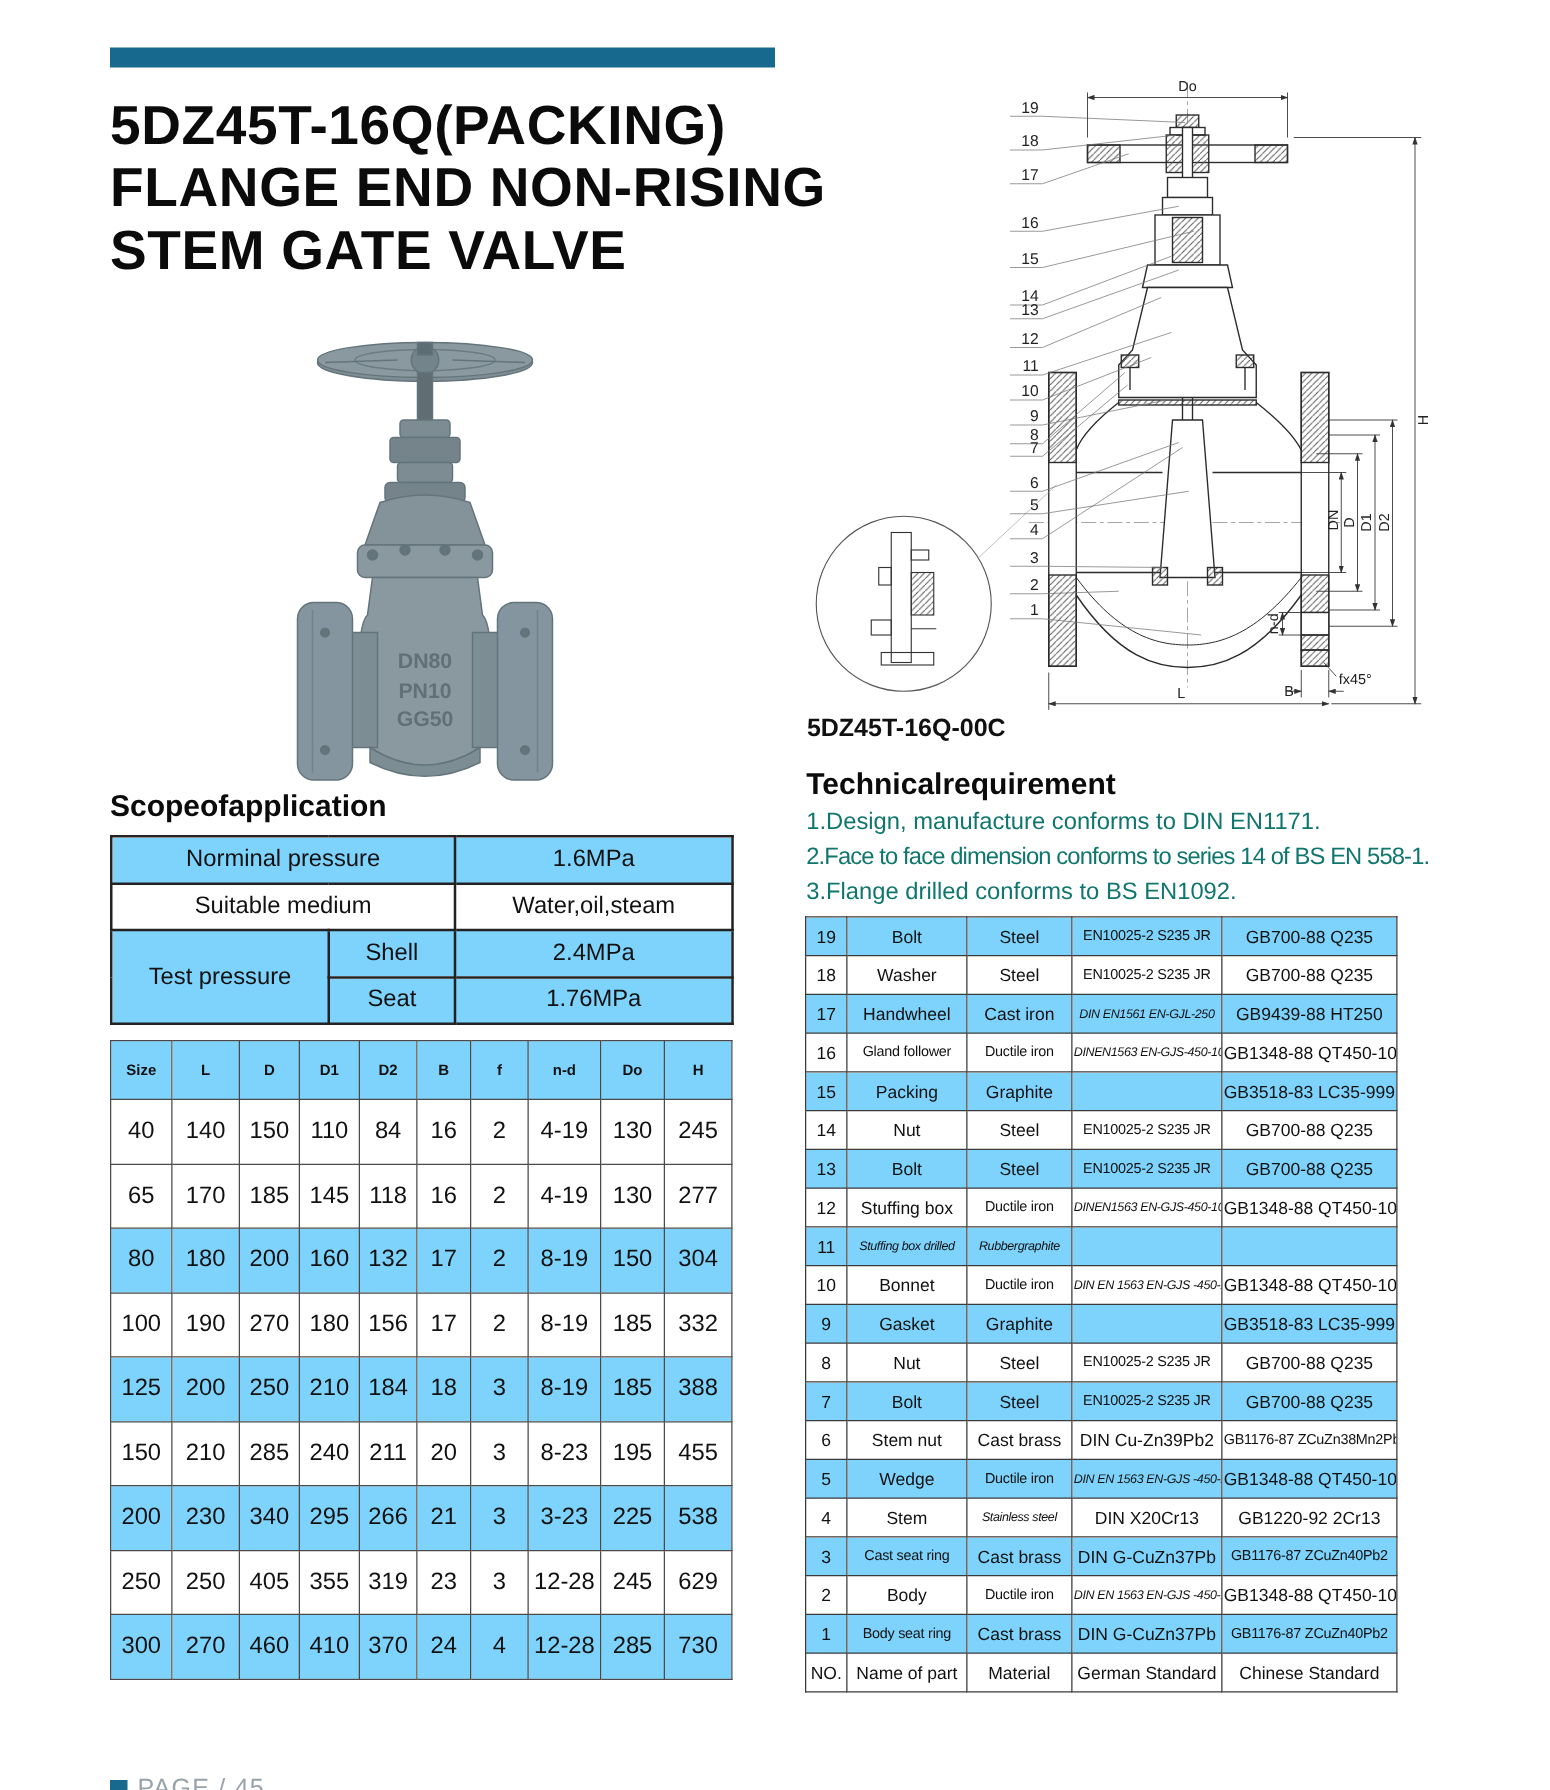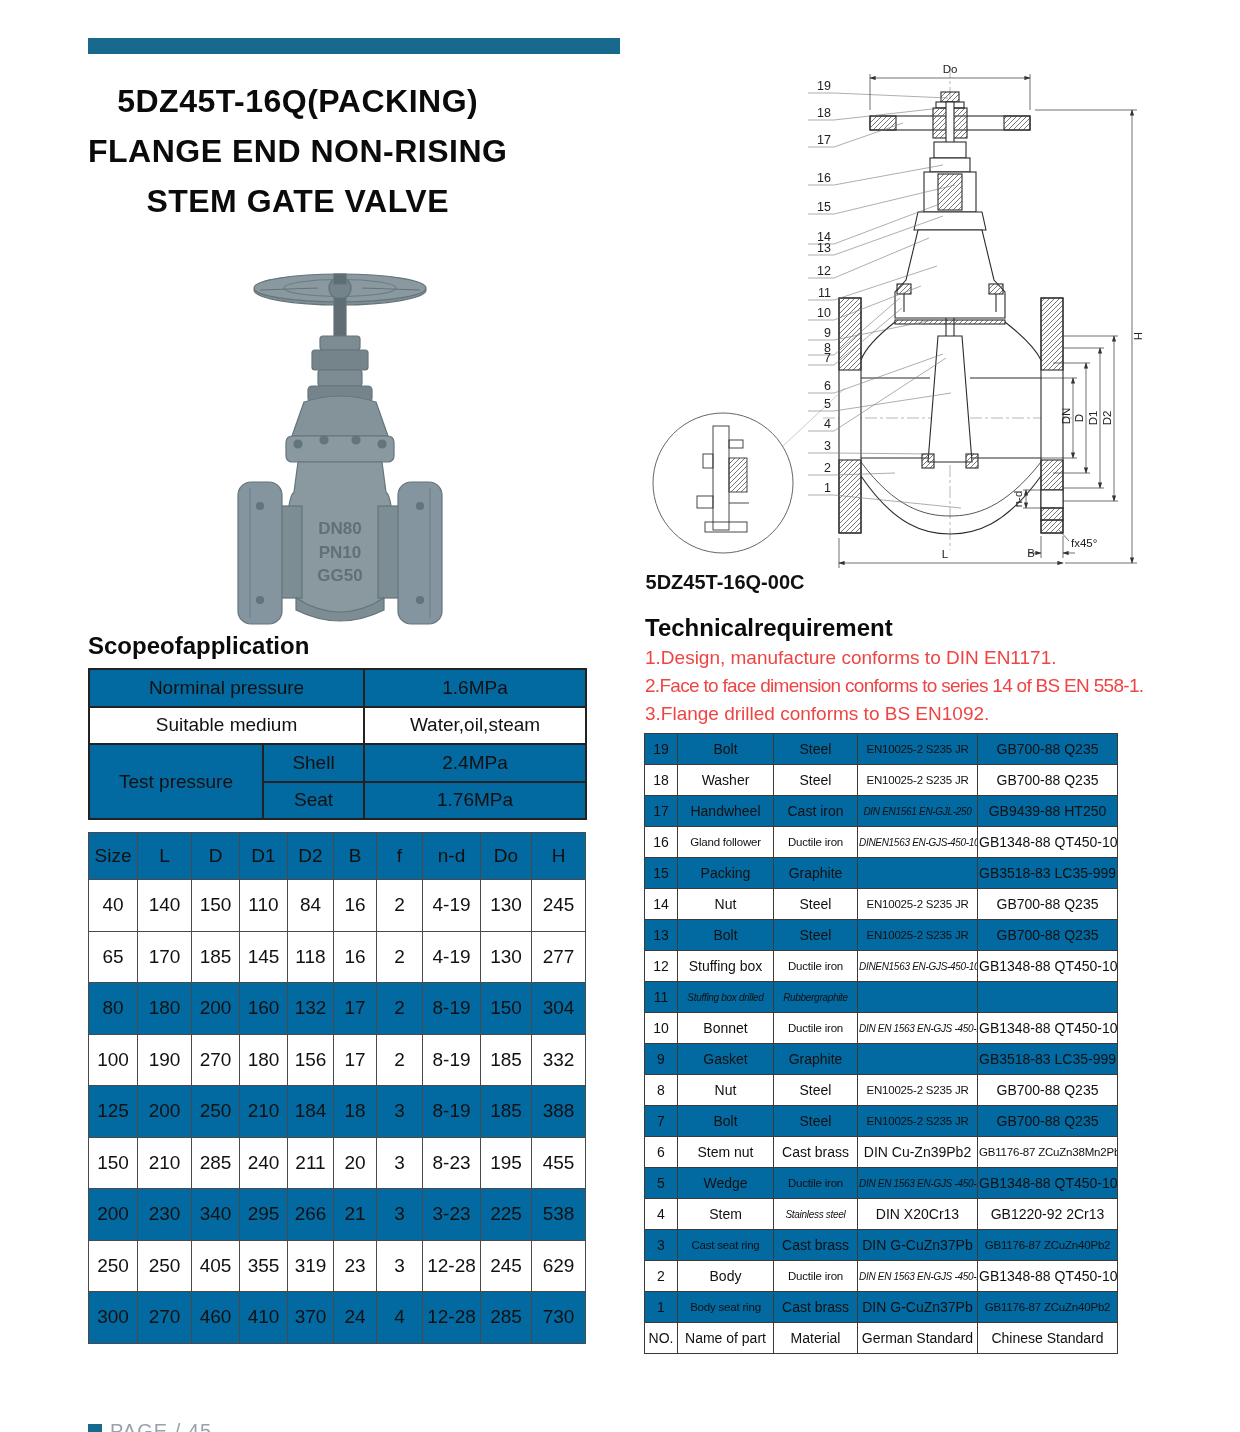--- a/index.html
+++ b/index.html
@@ -2,36 +2,36 @@
 <html><head>
 <meta charset="utf-8">
 <style>
   html,body{margin:0;padding:0;background:#e9e9e9;}
   #page{position:relative;width:1240px;height:1432px;background:#ffffff;overflow:hidden;
         font-family:"Liberation Sans",sans-serif;color:#111;}
   .abs{position:absolute;}
   
   .bar{left:88px;top:38px;width:532px;height:16px;background:#176a8e;}
   
-  .title{left:88px;top:76px;font-size:32px;line-height:50px;font-weight:bold;letter-spacing:0.5px;color:#0b0b0b;text-align:center;}
+  .title{left:88px;top:76px;font-size:44px;line-height:50px;font-weight:bold;letter-spacing:0.5px;color:#0b0b0b;}
   
   .h2{font-size:24px;font-weight:bold;color:#0b0b0b;}
   
-  .notes{left:645px;top:644px;width:575px;font-size:19px;line-height:28px;color:#ef4444;}
+  .notes{left:645px;top:644px;width:575px;font-size:19px;line-height:28px;color:#0f766e;}
   .notes div:nth-child(2){letter-spacing:-0.7px;}
   
   table{border-collapse:collapse;table-layout:fixed;}
   td,th{text-align:center;vertical-align:middle;overflow:hidden;white-space:nowrap;}
-  .shade{background:#0369a1;}
+  .shade{background:#7dd3fc;}
   
   .scope{left:88px;top:668px;width:497px;}
   .scope td{border:2px solid #222;font-size:19px;height:33.5px;font-weight:400;}
   
   .sizes{left:88px;top:832px;width:497px;}
-  .sizes th{border:1.8px solid #4a4a4a;font-size:19px;font-weight:400;height:44px;}
+  .sizes th{border:1.8px solid #4a4a4a;font-size:12px;font-weight:700;height:44px;}
   .sizes td{border:1.8px solid #4a4a4a;font-size:19px;height:48.5px;}
   
   .parts{left:644px;top:733px;width:473px;}
   .parts td{border:1.5px solid #3a3a3a;font-size:14px;height:30px;padding:0 1px;}
   .parts td.s{font-size:11.5px;letter-spacing:-0.2px;}
   .parts td.xs{font-size:10px;letter-spacing:-0.3px;font-style:italic;}
   
   .footSq{left:88px;top:1424px;width:14px;height:14px;background:#176a8e;}
   .footTx{left:110px;top:1420px;font-size:20px;color:#98a2a9;letter-spacing:1px;}
   svg text{font-family:"Liberation Sans",sans-serif;}

